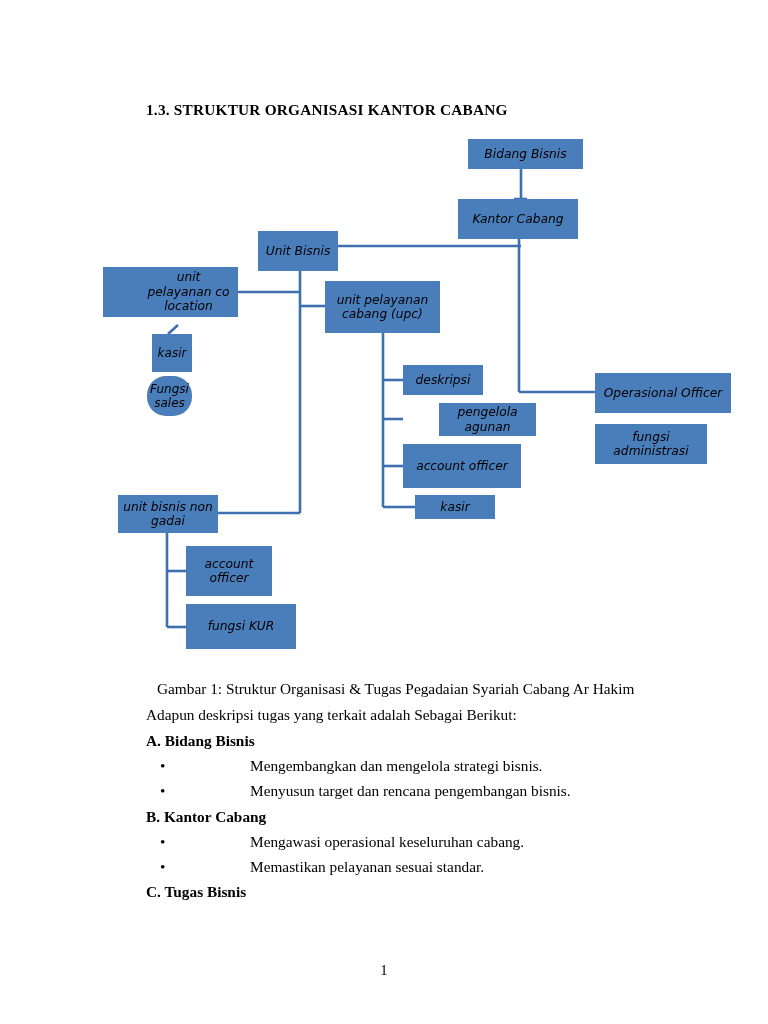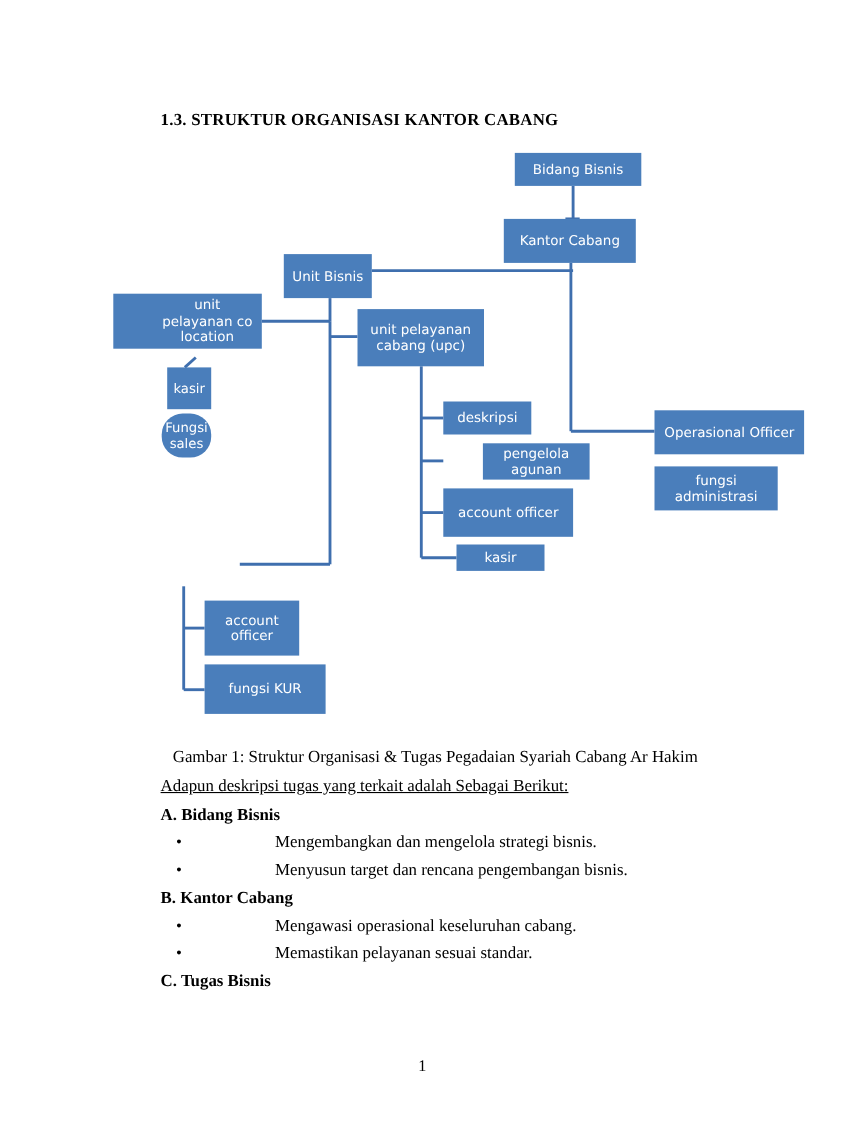--- a/index.html
+++ b/index.html
@@ -40,30 +40,31 @@
     left: 0;
     top: 0;
     width: 768px;
     height: 670px;
   }
 
   .node {
     position: absolute;
     box-sizing: border-box;
     background: #4a7ebb;
-    color: #ffffff;
+    color: #000000;
     font-family: "DejaVu Sans", "Liberation Sans", sans-serif;
     font-size: 9.2pt;
     line-height: 1.18;
     display: flex;
     align-items: center;
     justify-content: center;
     text-align: center;
     padding: 2px 4px;
     z-index: 3;
+    font-style: italic;
   }
   .node.small { font-size: 9pt; }
 
   
   .caption {
     position: absolute;
     font-size: 11.5pt;
     white-space: nowrap;
   }
   .para {
@@ -164,29 +165,30 @@
   <div class="node" style="left:403px; top:403px; width:97px; height:33px;margin-left:36px;">pengelola agunan</div>
 
   <div class="node" style="left:403px; top:444px; width:118px; height:44px;">account officer</div>
 
   <div class="node" style="left:415px; top:495px; width:80px; height:24px;">kasir</div>
 
   <div class="node" style="left:595px; top:373px; width:136px; height:40px;">Operasional Officer</div>
 
   <div class="node" style="left:595px; top:424px; width:112px; height:40px;">fungsi administrasi</div>
 
+  <div class="node" style="left:118px; top:495px; width:100px; height:38px;">unit bisnis non gadai</div>
 
   <div class="node" style="left:186px; top:546px; width:86px; height:50px;">account officer</div>
 
   <div class="node" style="left:186px; top:604px; width:110px; height:45px;">fungsi KUR</div>
 </div>
 
 <div class="caption" style="left:157px; top:680px;">Gambar 1: Struktur Organisasi &amp; Tugas Pegadaian Syariah Cabang Ar Hakim</div>
 
-<div class="para" style="left:146px; top:706px;text-decoration:underline;">Adapun deskripsi tugas yang terkait adalah Sebagai Berikut:</div>
+<div class="para" style="left:146px; top:706px;">Adapun deskripsi tugas yang terkait adalah Sebagai Berikut:</div>
 
 <div class="sec-head" style="left:146px; top:732px;">A. Bidang Bisnis</div>
 
 <div class="bullet-row" style="left:160px; top:757px;">
   <span class="dot">•</span>
   <span class="btxt">Mengembangkan dan mengelola strategi bisnis.</span>
 </div>
 
 <div class="bullet-row" style="left:160px; top:782px;">
   <span class="dot">•</span>

